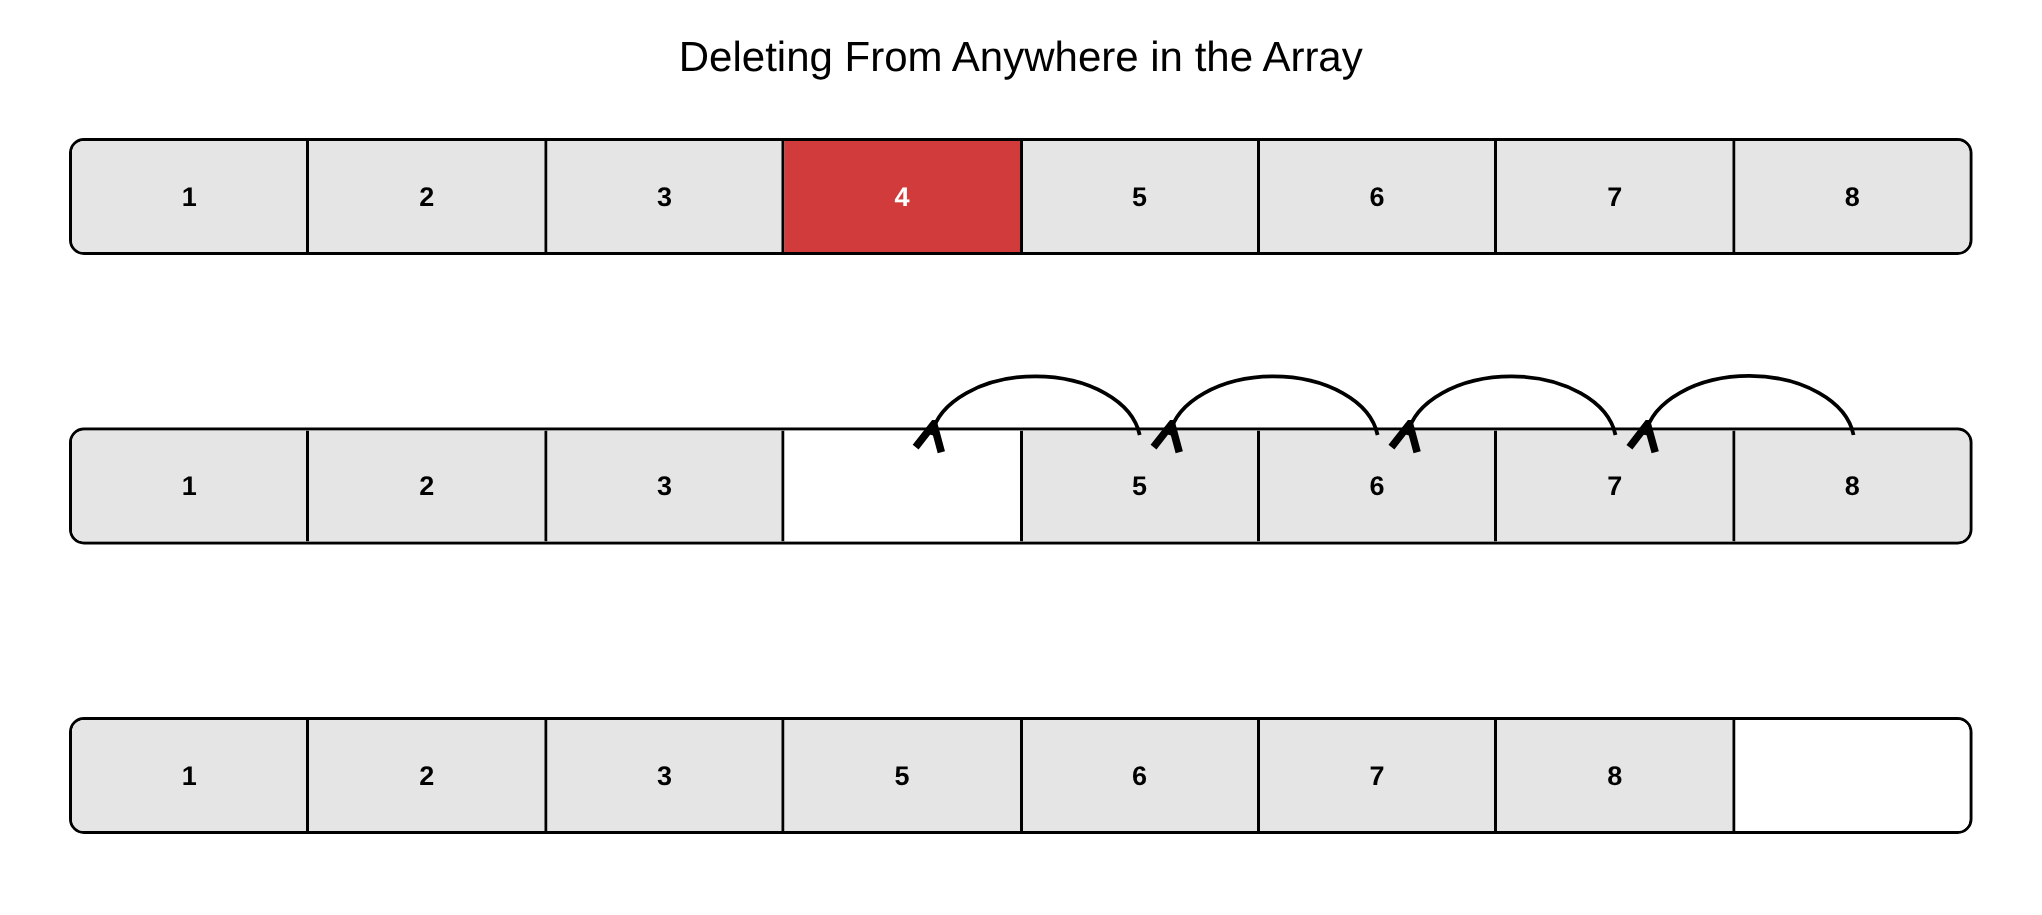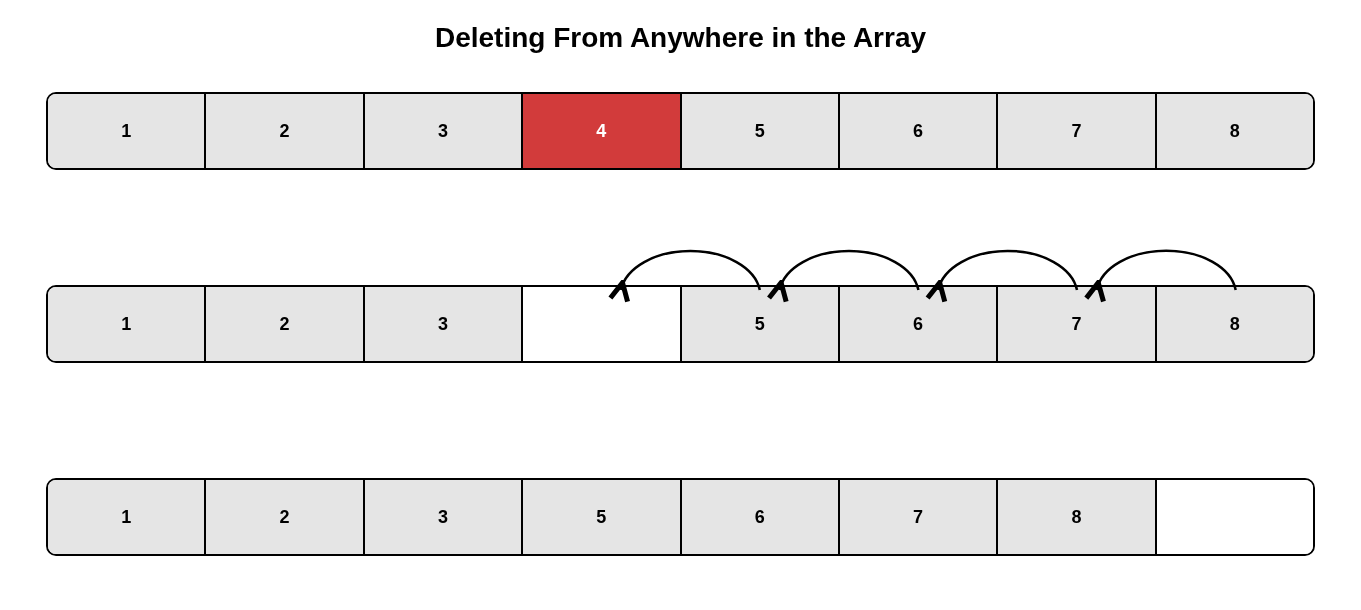--- a/index.html
+++ b/index.html
@@ -8,21 +8,21 @@
     padding: 0;
     width: 1361px;
     height: 610px;
     background: #ffffff;
     font-family: -apple-system, BlinkMacSystemFont, "Segoe UI", Helvetica, Arial, sans-serif;
     position: relative;
   }
   .title {
     text-align: center;
     font-size: 28px;
-    font-weight: 700;
+    font-weight: 400;
     color: #000;
     padding-top: 22px;
     padding-bottom: 10px;
   }
   .array-row {
     display: flex;
     margin: 0 46px;
     border: 2px solid #000;
     border-radius: 10px;
     overflow: hidden;

